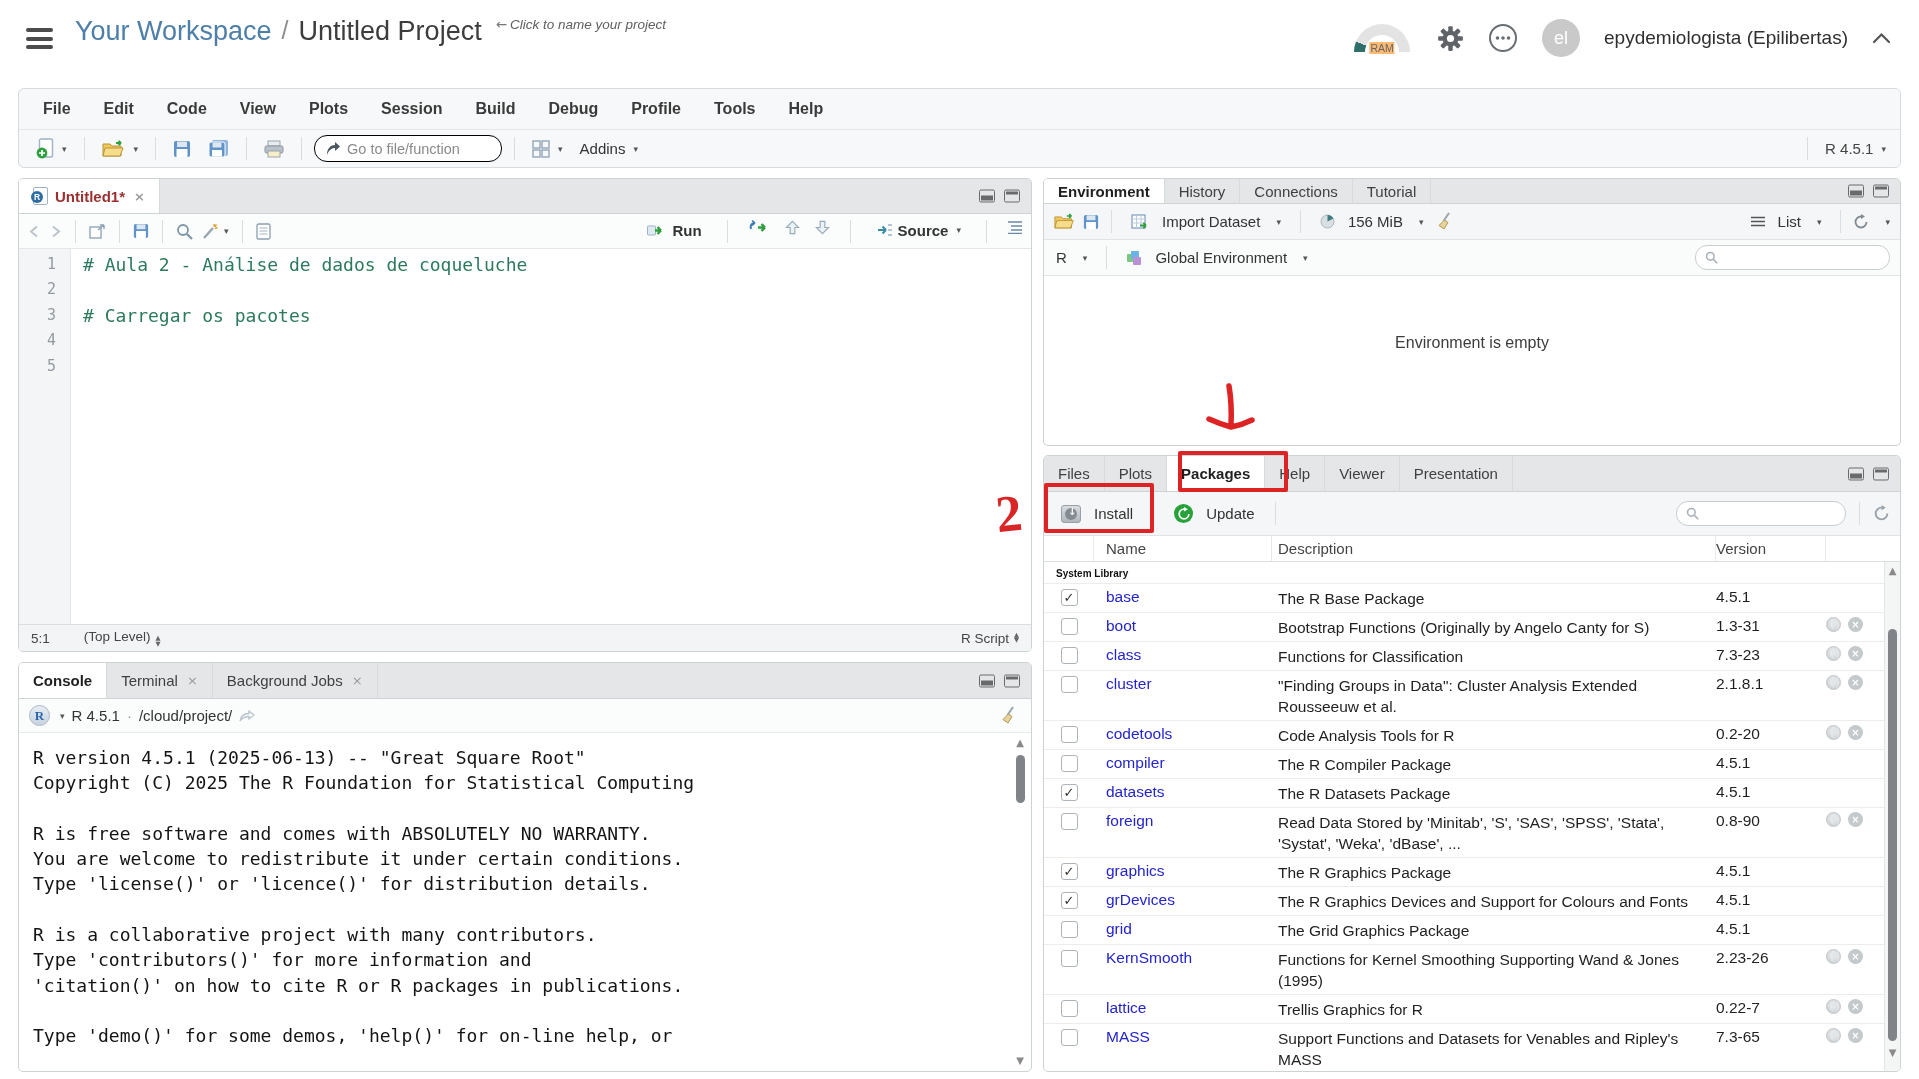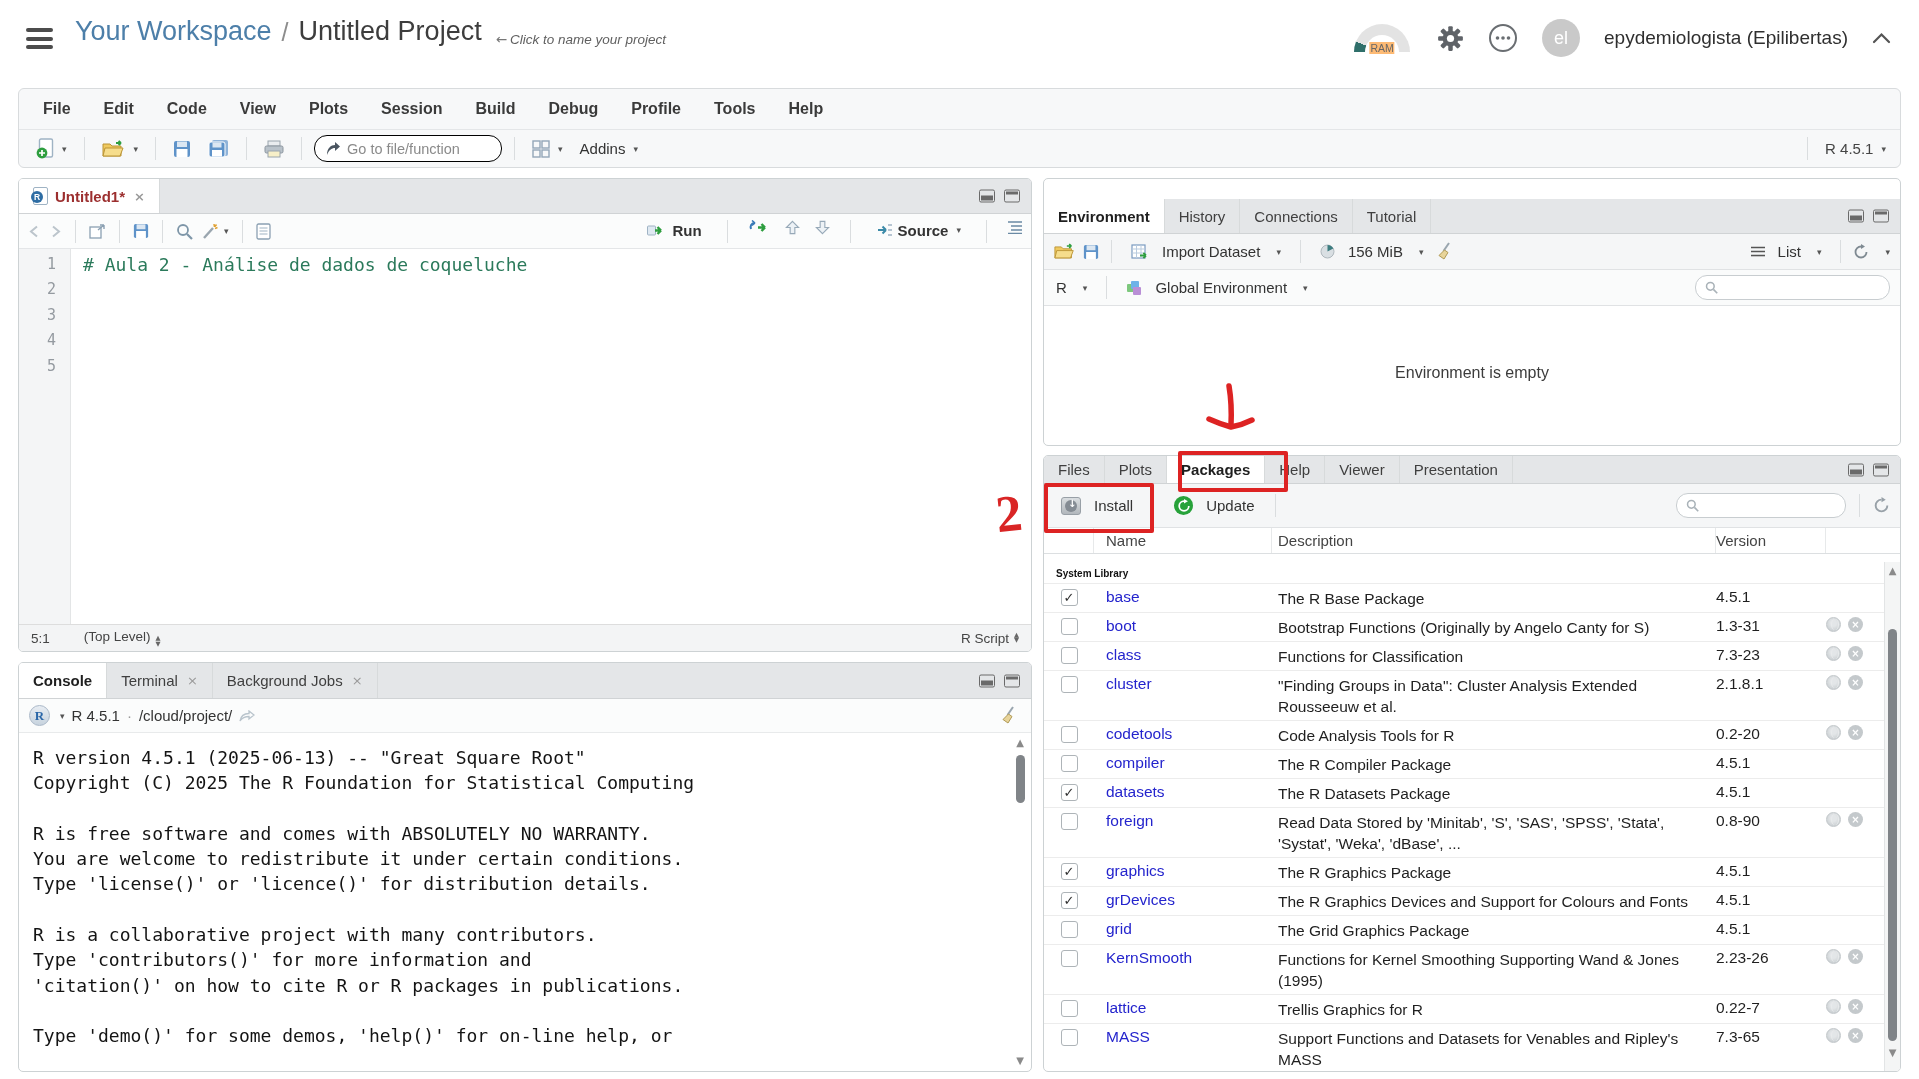--- a/index.html
+++ b/index.html
@@ -5,21 +5,21 @@
   * { margin:0; padding:0; box-sizing:border-box; }
   html,body { width:1919px; height:1079px; overflow:hidden; background:#fff;
               font-family:"Liberation Sans", sans-serif; }
   #app { position:relative; width:1919px; height:1079px; background:#fff; }
   .glyph { font-family:"DejaVu Sans", sans-serif; }
 
   
   #topbar { position:absolute; left:0; top:0; width:1919px; height:80px; background:#fff; }
   #hamburger { position:absolute; left:26px; top:28px; width:27px; height:21px; cursor:pointer; }
   #hamburger span { display:block; width:27px; height:4px; background:#4c4c4c; border-radius:2px; margin-bottom:4.5px; }
-  #title-row { position:absolute; left:75px; top:16px; display:flex; align-items:flex-end; gap:10px; }
+  #title-row { position:absolute; left:75px; top:16px; display:flex; align-items:flex-start; gap:10px; }
   .ws-name { font-size:27px; color:#4d7fa9; }
   .ws-sep { font-size:25px; color:#8d8d8d; }
   .proj-name { font-size:27px; color:#3d3d3d; }
   .rename-hint { font-size:13.5px; font-style:italic; color:#5f5f5f; margin-left:4px; }
   .rename-hint .glyph { font-style:normal; color:#777; margin-right:3px; }
   #topbar-right { position:absolute; right:28px; top:14px; height:48px; display:flex; align-items:center; gap:24px; }
   .ram-gauge { position:relative; width:62px; height:34px; overflow:hidden; }
   .ram-gauge .arc { position:absolute; left:3px; top:3px; width:56px; height:56px; border-radius:50%;
      background:conic-gradient(from 270deg, #2f6f6a 0 22deg, #e3e3e3 22deg 180deg, transparent 180deg 360deg); }
   .ram-gauge .hole { position:absolute; left:14px; top:14px; width:34px; height:34px; border-radius:50%; background:#fff; }
@@ -94,30 +94,30 @@
                   white-space:pre; color:#141414; }
   .scrollbar { position:absolute; width:16px; display:flex; flex-direction:column; align-items:center; }
   .scrollbar .sb-up, .scrollbar .sb-down { font-size:10px; color:#8a8a8a; line-height:12px; }
   .sb-thumb { width:9px; border-radius:5px; background:#808488; }
   #console-scroll { right:3px; top:74px; height:330px; }
   #console-scroll .sb-thumb { height:48px; margin-top:6px; }
   #console-scroll .sb-down { margin-top:auto; }
 
   
   #environment-pane { left:1043px; top:178px; width:858px; height:268px; }
-  #environment-pane .tabbar { height:35px;margin-top:20px; }
+  #environment-pane .tabbar { height:25px; }
   #env-toolbar { height:36px; gap:7px; }
   #env-row2 { height:36px; background:#fafbfb; gap:7px; }
   #env-row2 .searchbox { position:absolute; right:10px; width:195px; }
   #env-body { position:relative; height:159px; }
   #env-empty { text-align:center; padding-top:58px; font-size:16px; color:#3c3c3c; }
 
   
   #packages-pane { left:1043px; top:455px; width:858px; height:617px; }
-  #packages-pane .tabbar { height:28px; }
+  #packages-pane .tabbar { height:36px; }
   #pkg-toolbar { height:44px; gap:8px; }
   #pkg-toolbar .spacer { flex:1; }
   #pkg-toolbar .searchbox { width:170px; }
   .toolbtn { display:flex; align-items:center; gap:13px; font-size:15px; color:#333; padding:3px 7px; border-radius:3px; cursor:pointer; }
   .install-icon { width:20px; height:18px; position:relative; background:linear-gradient(#d9dde0,#b2b7bc);
                   border:1px solid #989fa6; border-radius:3px; }
   .install-icon::before { content:""; position:absolute; left:3px; top:2px; width:12px; height:12px; border-radius:50%; background:#848b93; }
   .install-icon::after { content:"↓"; font-family:"DejaVu Sans", sans-serif; position:absolute; left:6px; top:0px; color:#fff; font-size:10px; font-weight:bold; }
   .update-icon { width:19px; height:19px; border-radius:50%; background:#27a23a; position:relative; }
   .update-icon svg { position:absolute; left:2.5px; top:2.5px; }
@@ -402,20 +402,21 @@
       <div id="gutter">
         <div class="gutter-num">1</div>
           <div class="gutter-num">2</div>
           <div class="gutter-num">3</div>
           <div class="gutter-num">4</div>
           <div class="gutter-num">5</div>
       </div>
       <div id="code-area">
         <div class="code-line"># Aula 2 - Análise de dados de coqueluche</div>
           <div class="code-line"></div>
+          <div class="code-line"># Carregar os pacotes</div>
           <div class="code-line"></div>
           <div class="code-line"></div>
       </div>
     </div>
     <div id="editor-status">
       <span>5:1</span>
       <span>
         <span>(Top Level)</span><span class="sort-icon">
             <span class="glyph">▲</span>
             <span class="glyph">▼</span>

